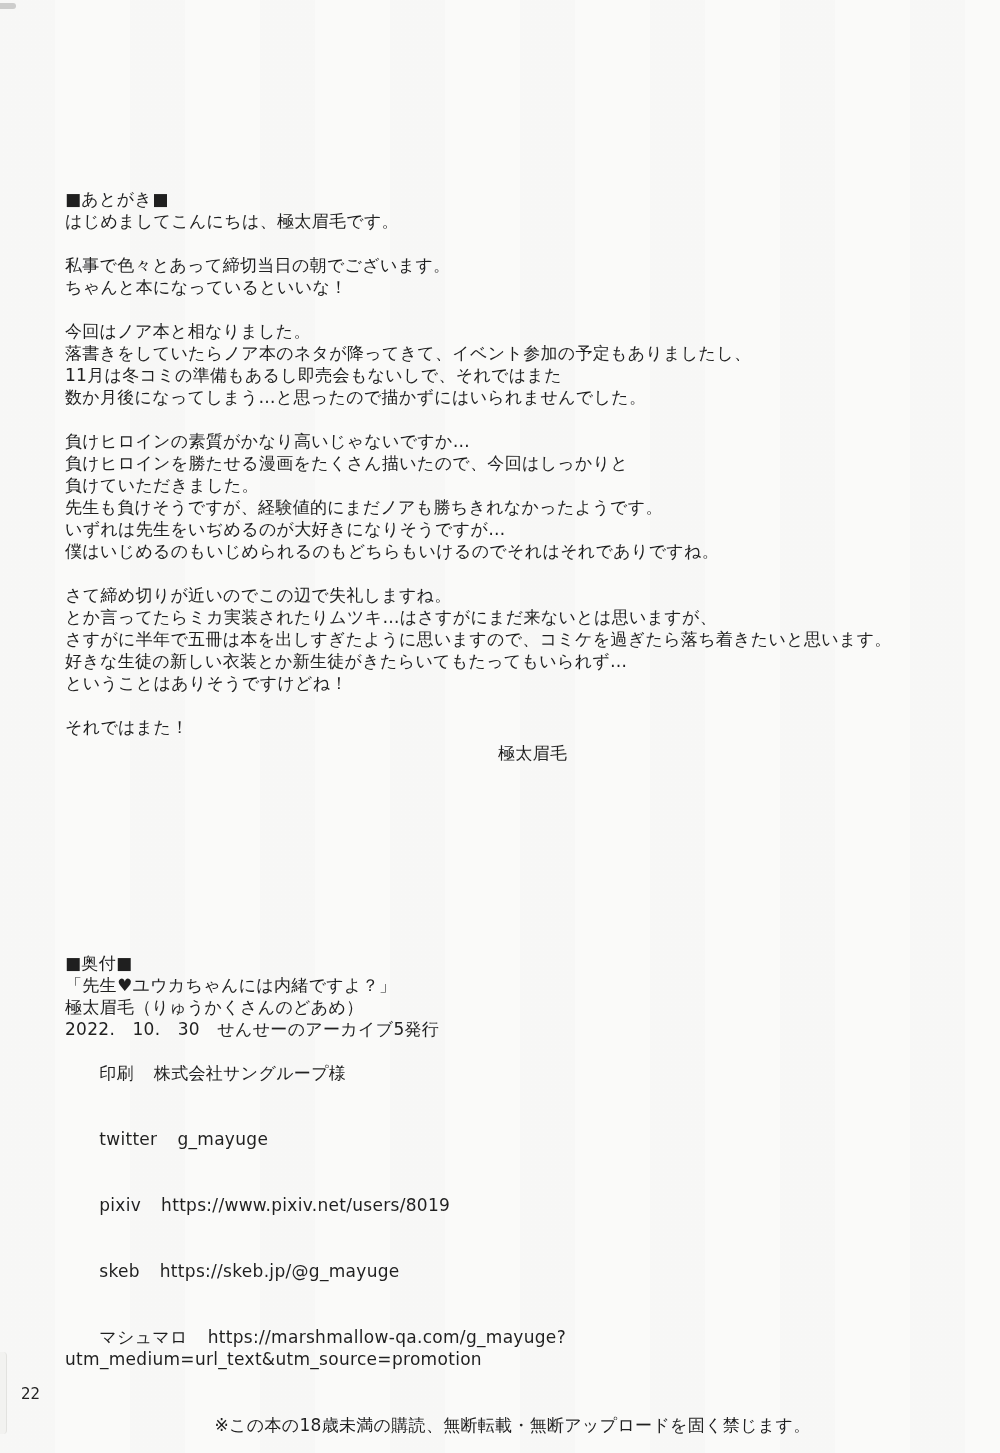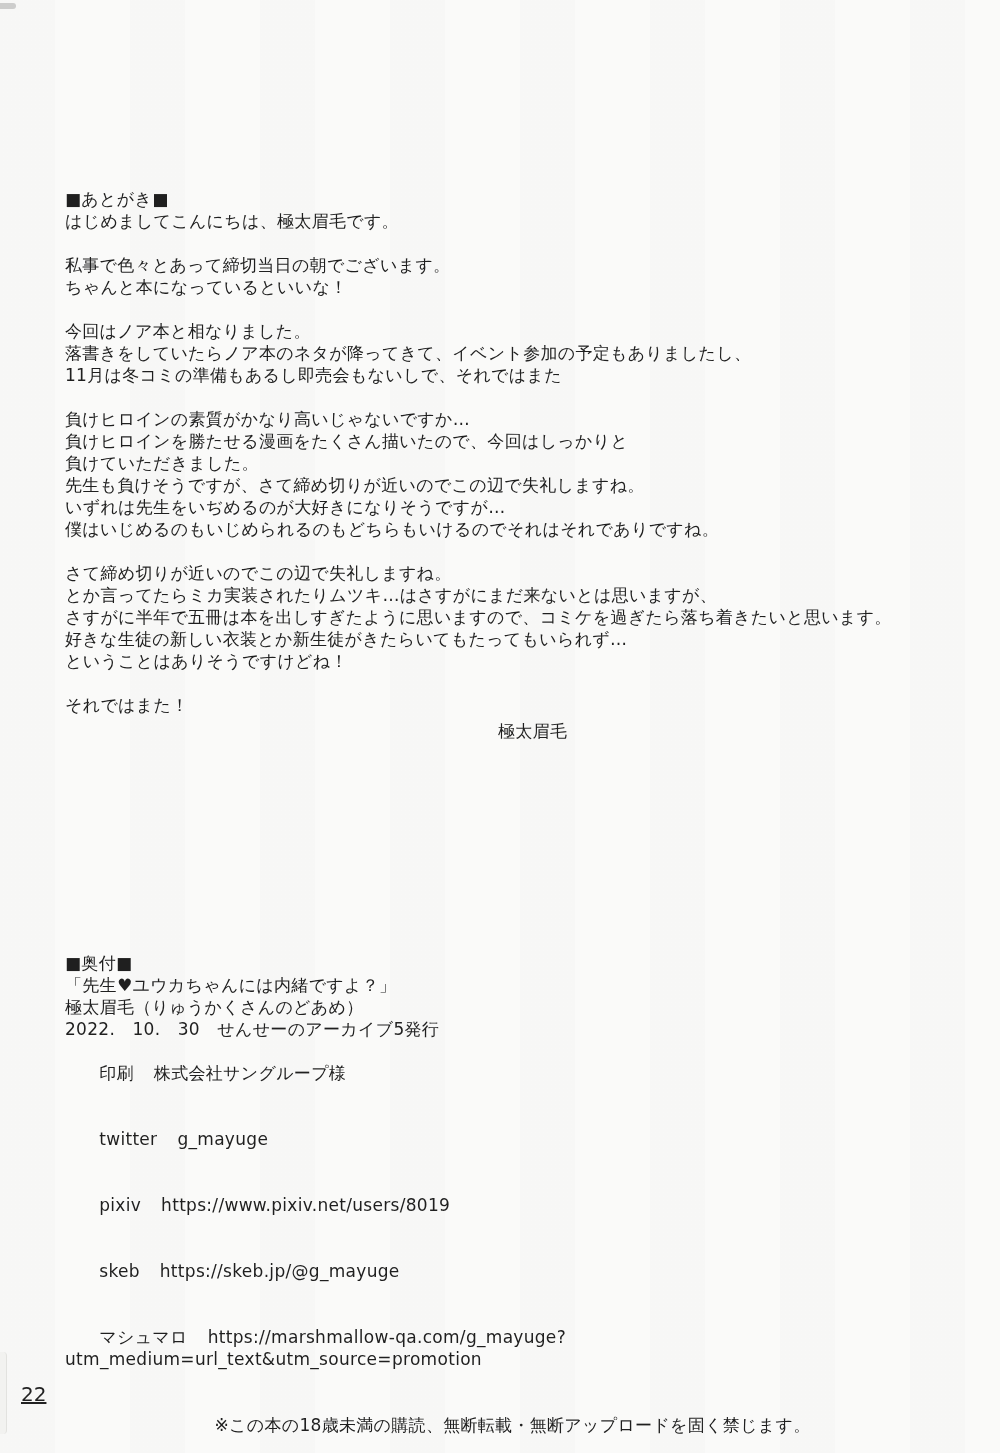--- a/index.html
+++ b/index.html
@@ -53,24 +53,23 @@
   .link-value { margin-left: 20px; }
   .notice-line {
     margin-top: 22px;
     margin-left: -5px;
     text-align: center;
   }
   .page-number {
     position: absolute;
     left: 21px;
     top: 1383px;
-    font-size: 20px;
+    font-size: 15px;
     line-height: 22px;
     color: #222;
-    text-decoration: underline;
   }
   
   .artifact-top-left {
     position: absolute;
     left: 0; top: 3px;
     width: 16px; height: 6px;
     background: #9a9a98;
     opacity: 0.45;
     border-radius: 0 3px 3px 0;
   }
@@ -97,26 +96,27 @@
         <div class="line">はじめましてこんにちは、極太眉毛です。</div>
       </div>
     <div class="para gap">
         <div class="line">私事で色々とあって締切当日の朝でございます。</div>
         <div class="line">ちゃんと本になっているといいな！</div>
       </div>
     <div class="para gap">
         <div class="line">今回はノア本と相なりました。</div>
         <div class="line">落書きをしていたらノア本のネタが降ってきて、イベント参加の予定もありましたし、</div>
         <div class="line">11月は冬コミの準備もあるし即売会もないしで、それではまた</div>
+        <div class="line">数か月後になってしまう…と思ったので描かずにはいられませんでした。</div>
       </div>
     <div class="para gap">
         <div class="line">負けヒロインの素質がかなり高いじゃないですか…</div>
         <div class="line">負けヒロインを勝たせる漫画をたくさん描いたので、今回はしっかりと</div>
         <div class="line">負けていただきました。</div>
-        <div class="line">先生も負けそうですが、さて締め切りが近いのでこの辺で失礼しますね。</div>
+        <div class="line">先生も負けそうですが、経験値的にまだノアも勝ちきれなかったようです。</div>
         <div class="line">いずれは先生をいぢめるのが大好きになりそうですが…</div>
         <div class="line">僕はいじめるのもいじめられるのもどちらもいけるのでそれはそれでありですね。</div>
       </div>
     <div class="para gap">
         <div class="line">さて締め切りが近いのでこの辺で失礼しますね。</div>
         <div class="line">とか言ってたらミカ実装されたりムツキ…はさすがにまだ来ないとは思いますが、</div>
         <div class="line">さすがに半年で五冊は本を出しすぎたように思いますので、コミケを過ぎたら落ち着きたいと思います。</div>
         <div class="line">好きな生徒の新しい衣装とか新生徒がきたらいてもたってもいられず…</div>
         <div class="line">ということはありそうですけどね！</div>
       </div>

